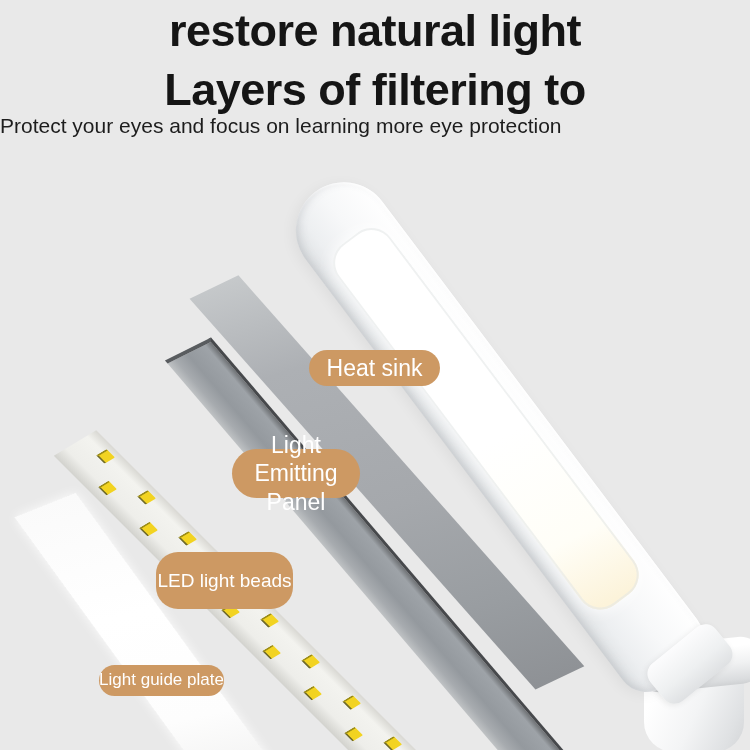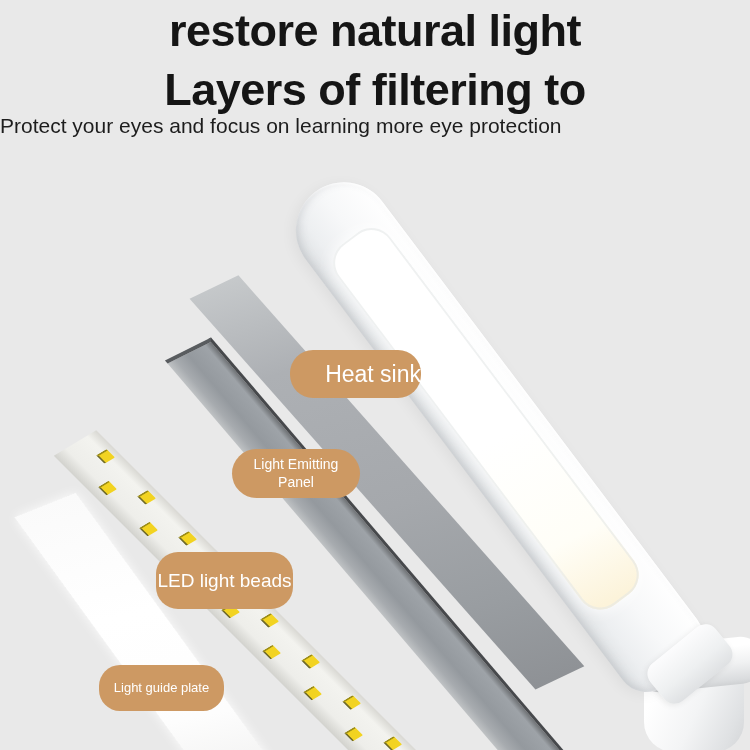--- a/index.html
+++ b/index.html
@@ -84,24 +84,24 @@
     box-shadow:0 2px 6px rgba(0,0,0,.08);
     z-index:4;
   }
 
   
   .pill{
     position:absolute;display:flex;flex-direction:column;align-items:center;justify-content:center;
     background:var(--label-bg,#cd9963);color:var(--label-text,#ffffff);
     text-align:center;line-height:1.22;z-index:10;
   }
-  .heat-sink-label {left:290px;top:350px;width:131px;height:48px;font-size:23px;border-radius:23px;align-items:flex-end;}
-  .emit-label      {left:232px;top:449px;width:128px;height:49px;font-size:14px;border-radius:25px;}
+  .heat-sink-label {left:309px;top:350px;width:131px;height:36px;font-size:23px;border-radius:23px;}
+  .emit-label      {left:232px;top:449px;width:128px;height:49px;font-size:23px;border-radius:25px;}
   .led-label       {left:156px;top:552px;width:137px;height:57px;font-size:19px;border-radius:22px;}
-  .guide-label     {left:99px; top:665px;width:125px;height:46px;font-size:13px;border-radius:21px;}
+  .guide-label     {left:99px; top:665px;width:125px;height:31px;font-size:17px;border-radius:21px;}
 </style>
 </head>
 <body>
 
 <div class="stage">
 
   <div class="title">
     <div>restore natural light</div>
     <div>Layers of filtering to</div>
   </div>

